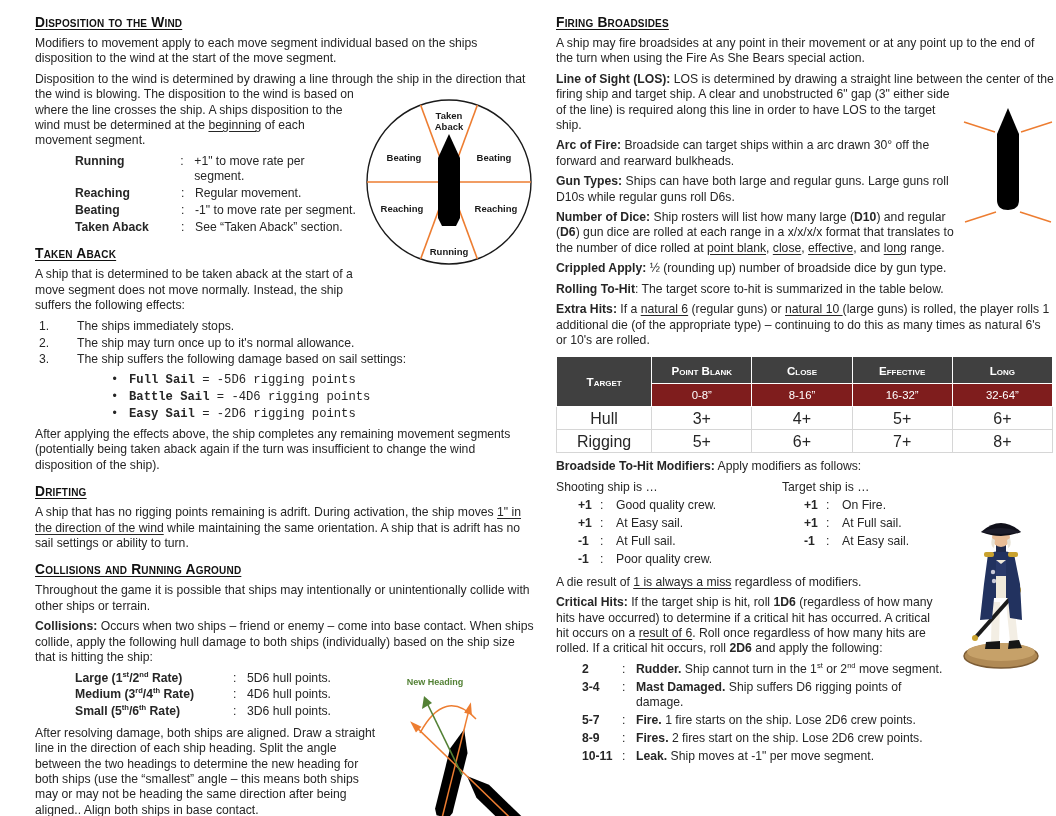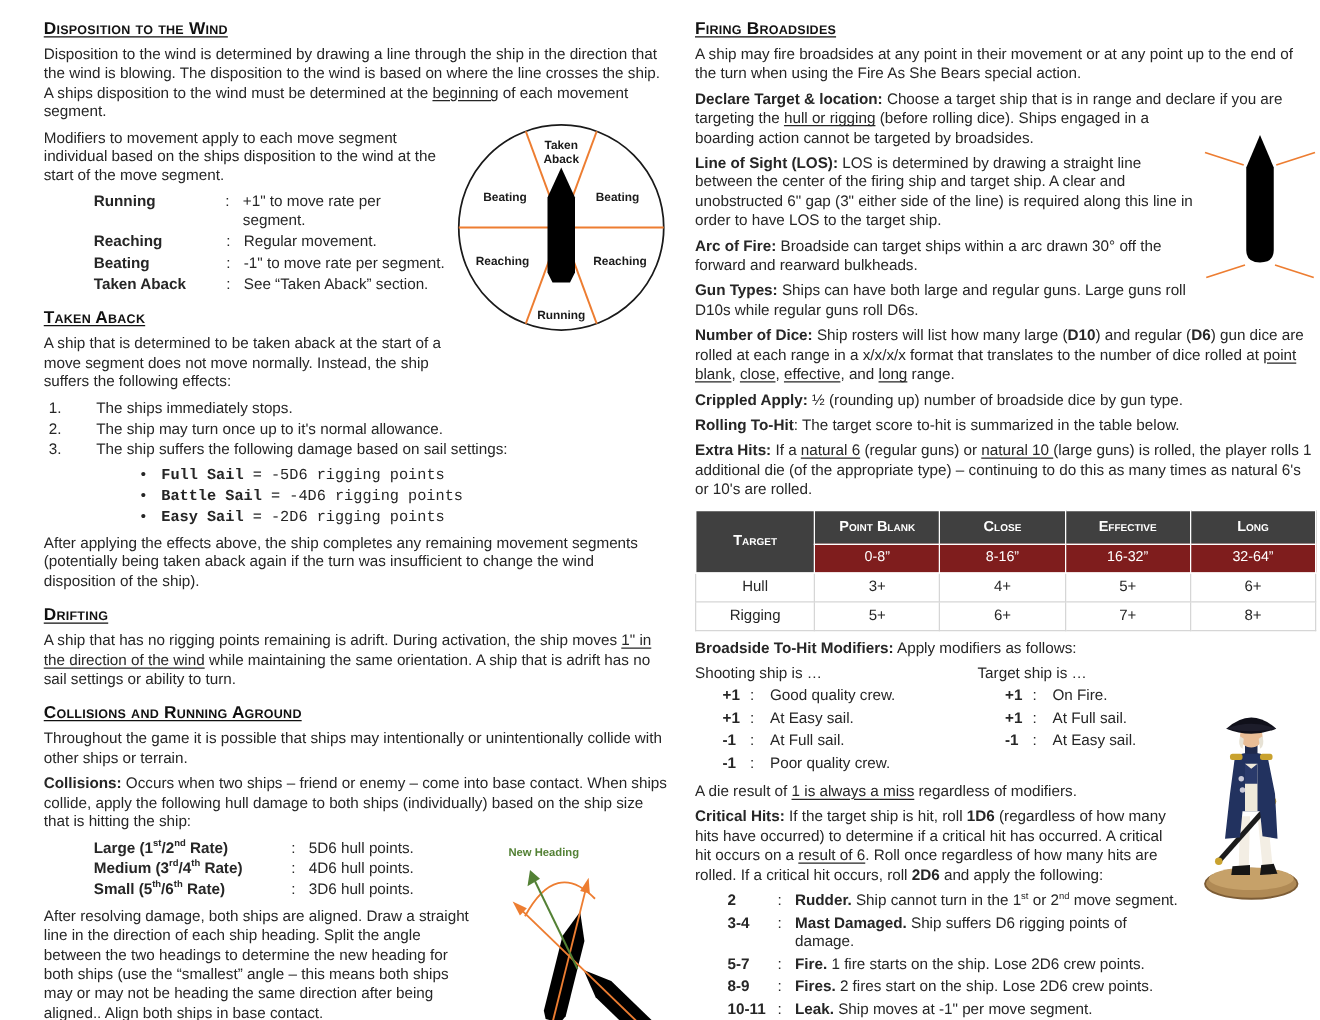--- a/index.html
+++ b/index.html
@@ -40,21 +40,21 @@
   .bullets{margin:3px 0 5px 0;padding-left:76px;}
   .bullet-row{display:flex;margin:1.5px 0;font-family:Liberation Mono, monospace;}
   .bullet-row .dot{width:18px;flex:none;}
   .bullet-row .dot::before{content:"•";}
   
   table.tohit{border-collapse:collapse;width:497px;margin:8px 0 6px 0;font-size:11.4px;}
   table.tohit th,table.tohit td{text-align:center;vertical-align:middle;padding:0 2px;}
   table.tohit .hdr{background:#404040;color:#fff;font-variant:small-caps;font-weight:700;
     font-size:11.6px;border:1px solid #fff;height:26px;}
   table.tohit .band{background:#7f1d1d;color:#fff;font-weight:400;border:1px solid #fff;height:22px;}
-  table.tohit td{background:#fff;border:1px solid #d6d6d6;height:22px;font-size:12px;}
+  table.tohit td{background:#fff;border:1px solid #d6d6d6;height:22px;font-size:16px;}
   table.tohit col.c0{width:95px;}
   table.tohit col.c{width:100px;}
   
   .modcols{display:flex;margin:3px 0 2px 0;}
   .modcol-shooting{width:226px;flex:none;}
   .modcol-target{flex:1;}
   .modhead{margin:0 0 3px 0;}
   .modrow{display:flex;margin:2.5px 0;padding-left:22px;}
   .modrow .mod{font-weight:700;width:20px;flex:none;}
   .modrow .colon{width:16px;flex:none;text-align:left;padding-left:2px;}
@@ -83,22 +83,22 @@
       <text x="86" y="36" font-size="9.5" font-weight="bold" fill="#1a1a1a" text-anchor="middle">Aback</text>
       <text x="41" y="67" font-size="9.5" font-weight="bold" fill="#1a1a1a" text-anchor="middle">Beating</text>
       <text x="131" y="67" font-size="9.5" font-weight="bold" fill="#1a1a1a" text-anchor="middle">Beating</text>
       <text x="39" y="118" font-size="9.5" font-weight="bold" fill="#1a1a1a" text-anchor="middle">Reaching</text>
       <text x="133" y="118" font-size="9.5" font-weight="bold" fill="#1a1a1a" text-anchor="middle">Reaching</text>
       <text x="86" y="161" font-size="9.5" font-weight="bold" fill="#1a1a1a" text-anchor="middle">Running</text>
     </svg>
   </figure>
 
   <h2 class="first">Disposition to the Wind</h2>
+  <p>Modifiers to movement apply to each move segment individual based on the ships disposition to the wind at the start of the move segment.</p>
   <p>Disposition to the wind is determined by drawing a line through the ship in the direction that the wind is blowing.  The disposition to the wind is based on where the line crosses the ship.  A ships disposition to the wind must be determined at the <u>beginning</u> of each movement segment.</p>
-  <p>Modifiers to movement apply to each move segment individual based on the ships disposition to the wind at the start of the move segment.</p>
 
   <div class="deflist effects">
     <div class="defrow">
         <span class="term">Running</span>
         <span class="colon">:</span>
         <span>+1" to move rate per segment.</span>
       </div>
     <div class="defrow">
         <span class="term">Reaching</span>
         <span class="colon">:</span>
@@ -207,21 +207,20 @@
       <path d="M46 6 L57 32 L57 98 Q57 108 46 108 Q35 108 35 98 L35 32 Z" fill="#000"></path>
       <line x1="33" y1="30" x2="2" y2="20" stroke="#ED7D31" stroke-width="1.4"></line>
       <line x1="59" y1="30" x2="90" y2="20" stroke="#ED7D31" stroke-width="1.4"></line>
       <line x1="34" y1="110" x2="3" y2="120" stroke="#ED7D31" stroke-width="1.4"></line>
       <line x1="58" y1="110" x2="89" y2="120" stroke="#ED7D31" stroke-width="1.4"></line>
     </svg>
   </figure>
 
   <h2 class="first">Firing Broadsides</h2>
   <p>A ship may fire broadsides at any point in their movement or at any point up to the end of the turn when using the Fire As She Bears special action.</p>
-  <p><b>Declare Target &amp; location:</b> Choose a target ship that is in range and declare if you are targeting the <u>hull or rigging</u> (before rolling dice).  Ships engaged in a boarding action cannot be targeted by broadsides.</p>
   <p><b>Line of Sight (LOS):</b> LOS is determined by drawing a straight line between the center of the firing ship and target ship.  A clear and unobstructed 6" gap (3" either side of the line) is required along this line in order to have LOS to the target ship.</p>
   <p><b>Arc of Fire:</b>  Broadside can target ships within a arc drawn 30° off the forward and rearward bulkheads.</p>
   <p><b>Gun Types:</b>  Ships can have both large and regular guns.  Large guns roll D10s while regular guns roll D6s.</p>
   <p><b>Number of Dice:</b>  Ship rosters will list how many large (<b>D10</b>) and regular (<b>D6</b>) gun dice are rolled at each range in a x/x/x/x format that translates to the number of dice rolled at <u>point blank</u>, <u>close</u>, <u>effective</u>, and <u>long</u> range.</p>
   <p><b>Crippled Apply:</b> ½ (rounding up) number of broadside dice by gun type.</p>
   <p><b>Rolling To-Hit</b>:  The target score to-hit is summarized in the table below.</p>
   <p><b>Extra Hits:</b> If a <u>natural 6</u> (regular guns) or <u>natural 10 </u>(large guns) is rolled, the player rolls 1 additional die (of the appropriate type) – continuing to do this as many times as natural 6's or 10's are rolled.</p>
 
   <table class="tohit">
     <colgroup>

